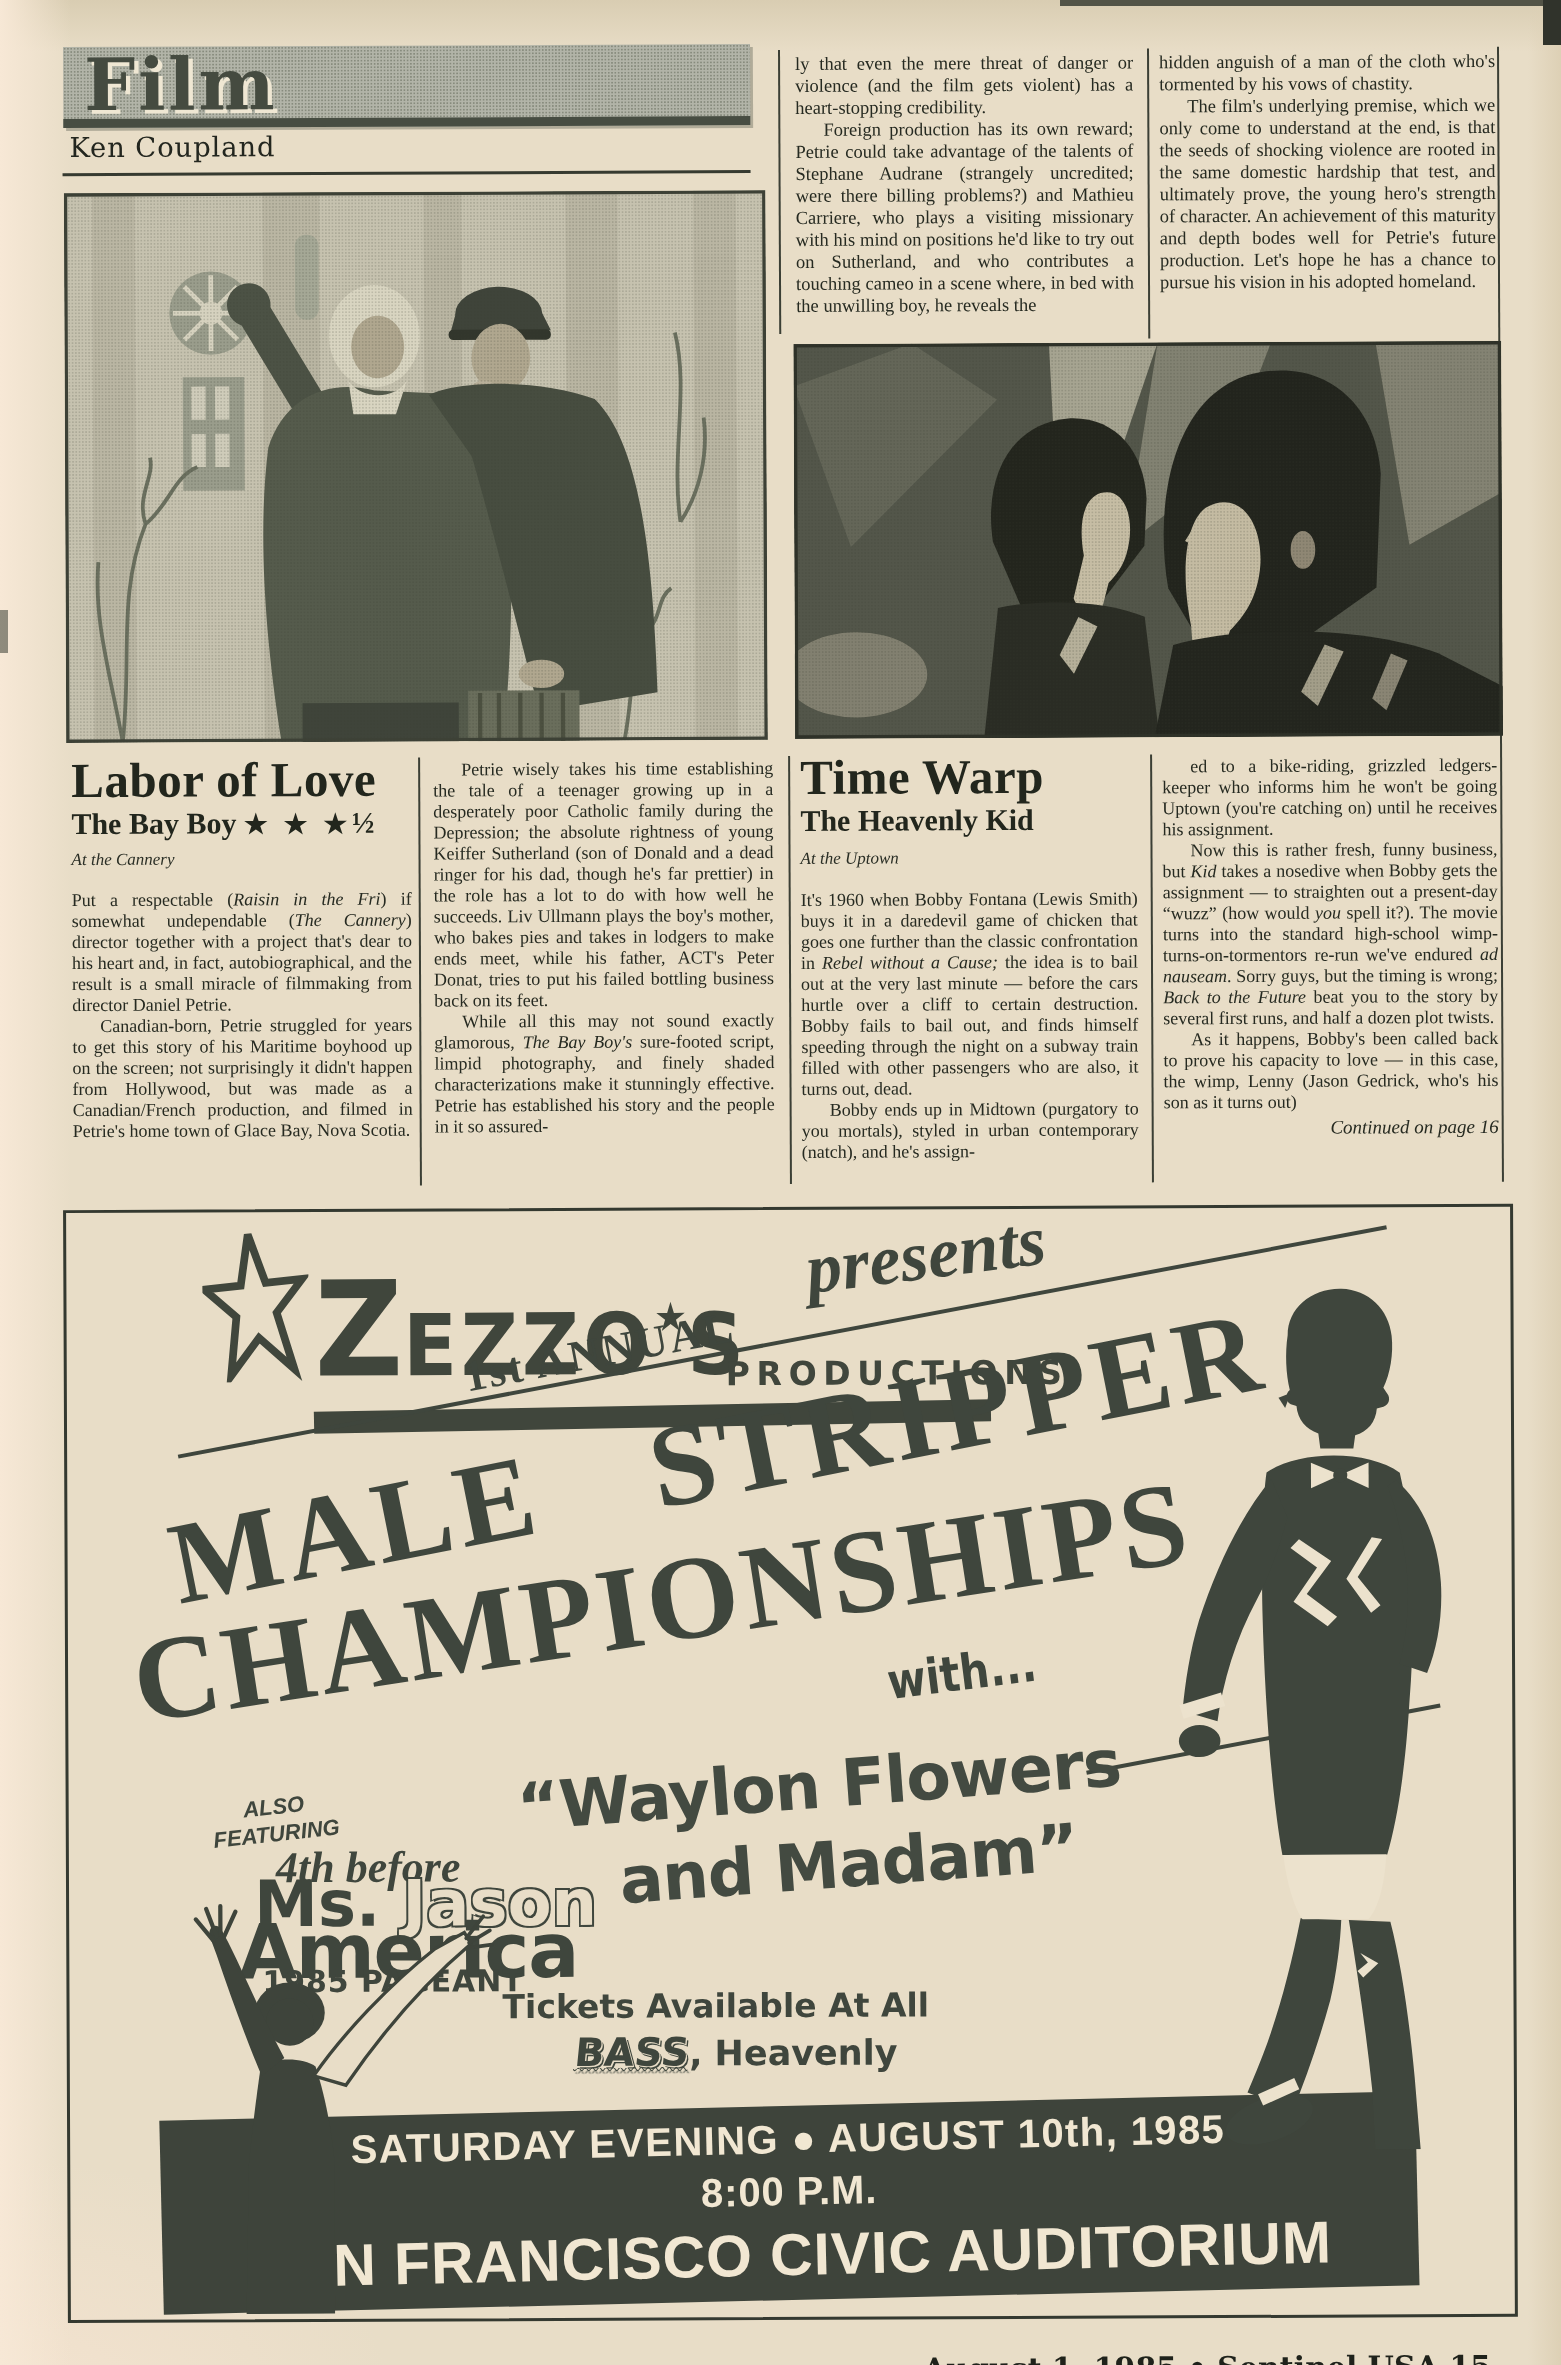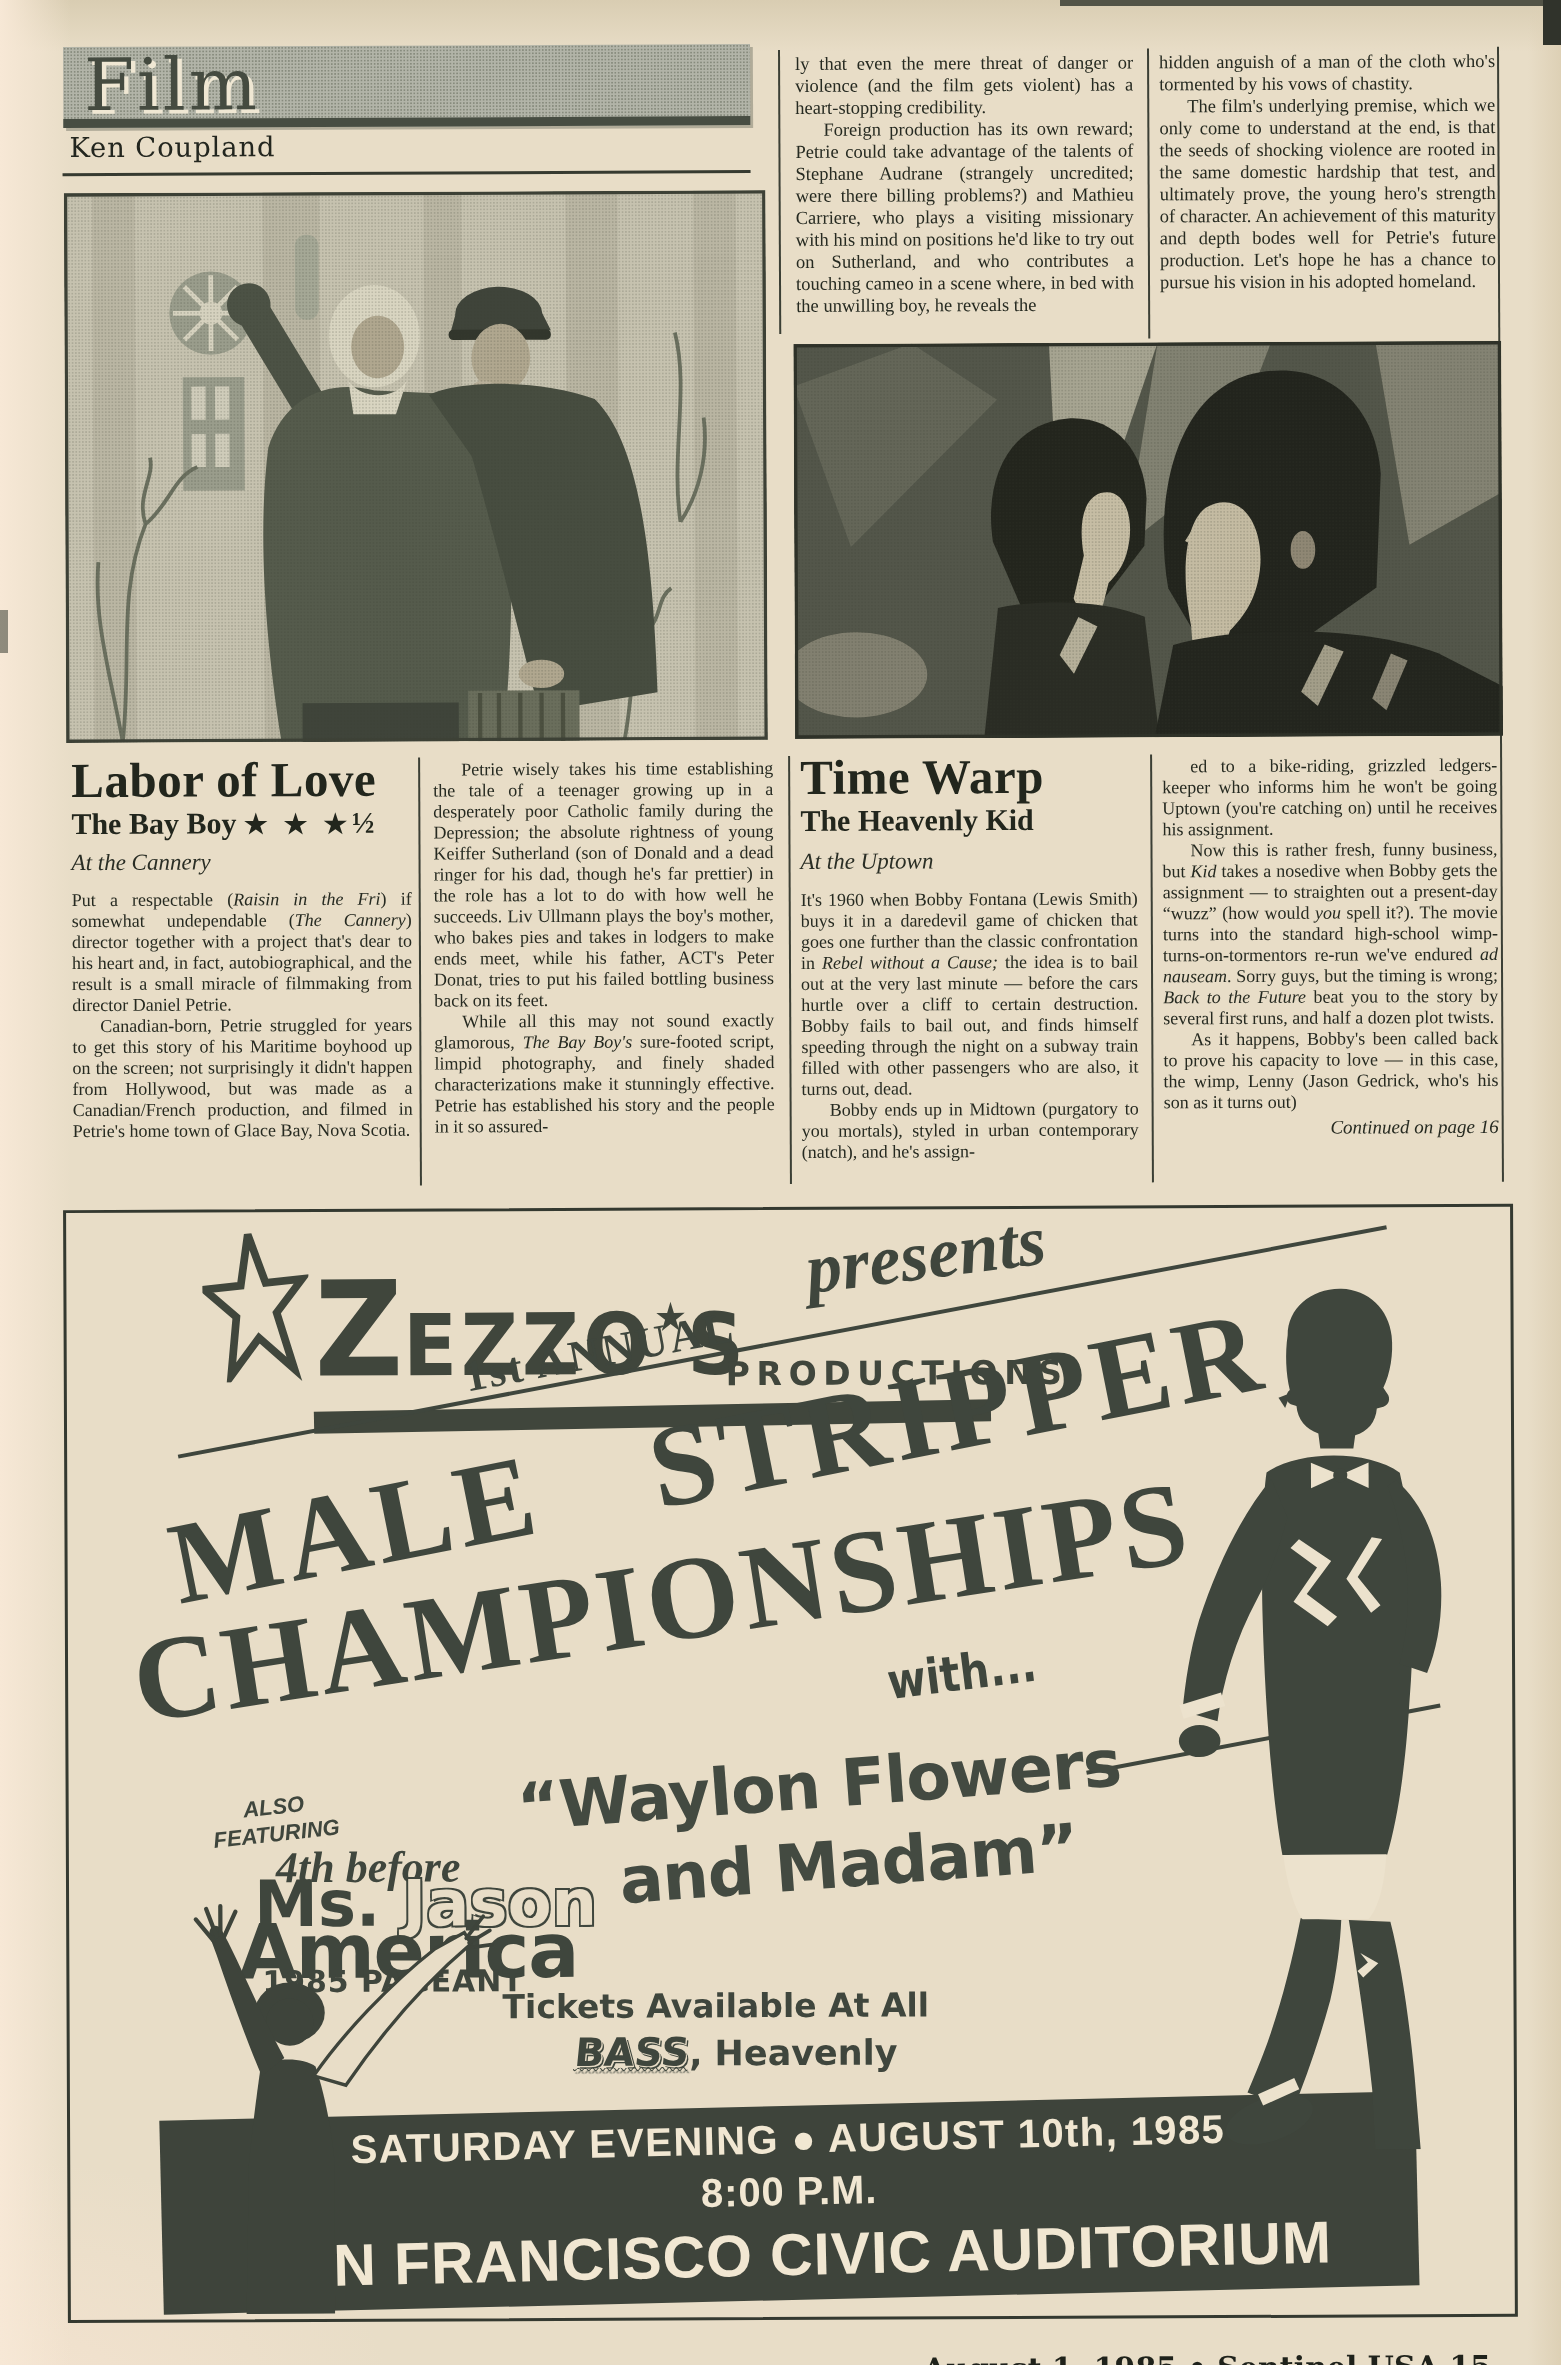--- a/index.html
+++ b/index.html
@@ -18,21 +18,21 @@
   
   .film-box{
     left:67px;top:44px;width:687px;height:72px;
     background-color:#b2b4a8;
     background-image:radial-gradient(#878b7d 0.8px,transparent 0.8px);
     background-size:3.3px 3.3px;
     border-bottom:9.5px solid #474d42;
     box-shadow:2.8px 2.8px 0 rgba(71,77,66,.35);
   }
   .film-word{
-    left:88px;top:46px;font-family:"DejaVu Serif",serif;font-weight:normal;
+    left:88px;top:46px;font-family:"DejaVu Serif",serif;font-weight:bold;
     font-size:72px;line-height:1;color:#454b40;letter-spacing:2.8px;
     text-shadow:4.3px 3.8px 0 #efe7d3;
     text-align:center;
   }
   .byline{left:73px;top:129px;font-family:"DejaVu Serif",serif;font-weight:normal;
     font-size:27.4px;letter-spacing:0.9px;color:#23261f;}
   .byline-rule{left:66px;top:170px;width:688px;height:3.3px;background:#363a30;}
   .vrule{width:2.4px;background:#3b3f35;}
   
   .photo{overflow:hidden;}
@@ -46,21 +46,21 @@
   .col{position:absolute;text-align:justify;font-size:18.5px;line-height:22px;}
   .col p{margin:0;}
   .col p + p{text-indent:28px;}
   .col.indent-first p:first-child{text-indent:28px;}
   .col i{font-style:italic;}
   .rev .col{font-size:18px;line-height:21px;}
   .headline{font-family:"Liberation Serif",serif;font-weight:bold;font-size:49px;
     line-height:1;color:#22261d;letter-spacing:0.5px;}
   .subtitle{font-weight:bold;font-size:30px;line-height:1;color:#22261d;}
   .subtitle .stars{font-size:26.5px;letter-spacing:4.7px;}
-  .venue{font-style:italic;font-size:23px;color:#2a2e25;}
+  .venue{font-style:italic;font-size:17px;color:#2a2e25;}
   .continued{text-align:right;font-style:italic;font-size:19px;margin-top:3.8px;}
   
   .ad-box{left:62px;top:1207px;width:1444px;height:1107px;border:3.3px solid #343930;}
   .zstar{left:201px;top:1226px;width:106px;height:158px;}
   .zezzo{left:313px;top:1272px;font-family:"DejaVu Sans",sans-serif;font-weight:bold;
     color:#40463c;line-height:1;transform:scaleY(1.08);transform-origin:left bottom;}
   .zezzo .z1{font-size:122px;}
   .zezzo .z2{font-size:79px;letter-spacing:3.8px;}
   .zezzo .zst{font-size:37px;vertical-align:40px;letter-spacing:0;}
   .productions{left:724px;top:1354px;font-family:"DejaVu Sans",sans-serif;font-weight:bold;

